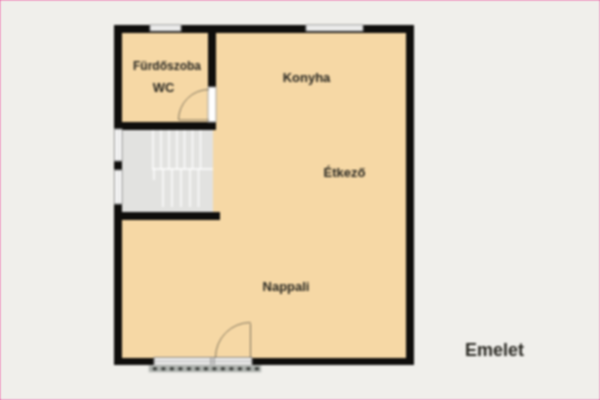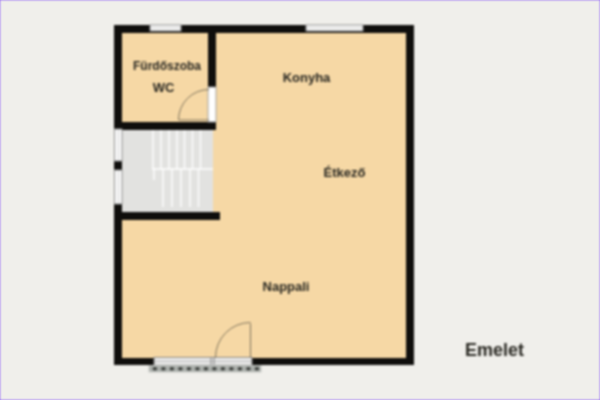--- a/index.html
+++ b/index.html
@@ -1,16 +1,16 @@
 <!DOCTYPE html>
 <html><head>
 <meta charset="utf-8">
 <style>
   html,body{margin:0;padding:0;background:#f0efeb;}
-  #page{width:600px;height:400px;position:relative;overflow:hidden;background:#8b5cf6;}
+  #page{width:600px;height:400px;position:relative;overflow:hidden;background:#ec4899;}
   svg{display:block;}
   text{font-family:"Liberation Sans",sans-serif;font-weight:bold;fill:#272620;}
 </style>
 </head>
 <body>
 <div id="page">
 <div style="filter:blur(0.8px);width:600px;height:400px">
 <svg width="600" height="400" viewBox="0 0 600 400">
 
   <rect x="0" y="0" width="600" height="400" fill="#f0efeb"></rect>

